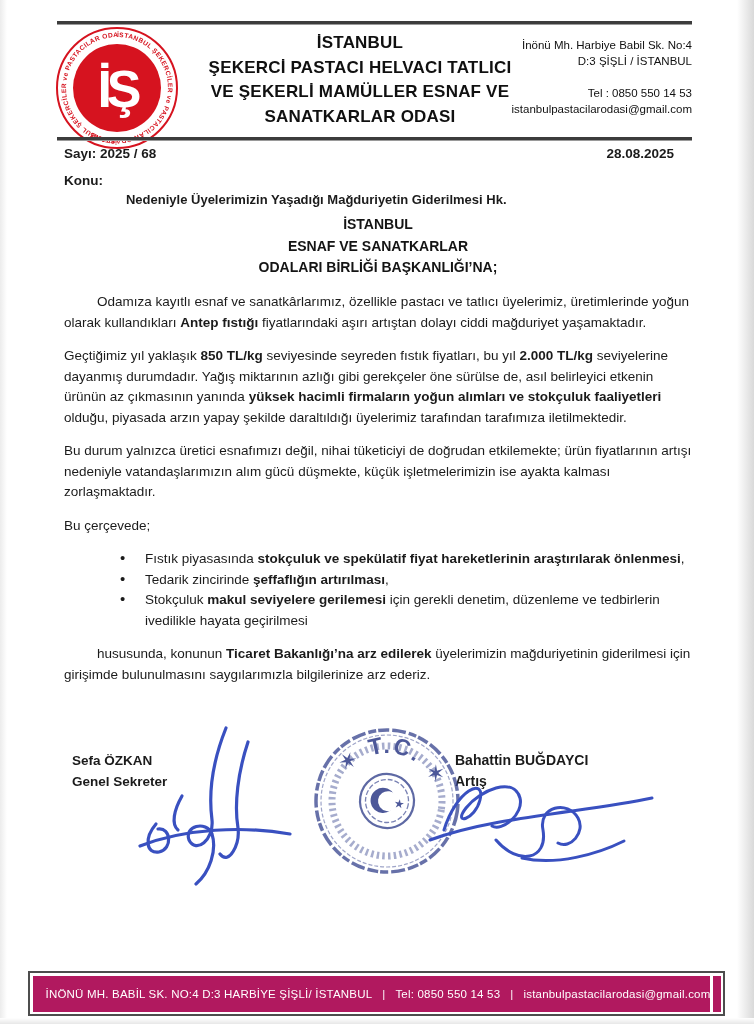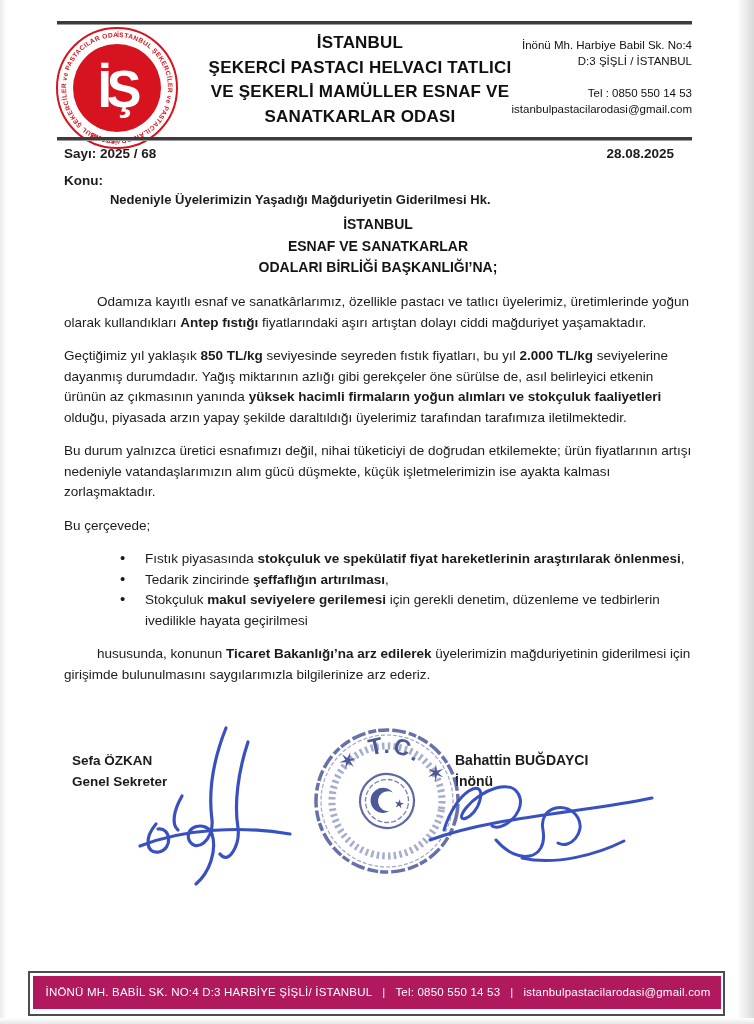--- a/index.html
+++ b/index.html
@@ -22,21 +22,21 @@
   .logo{position:absolute;left:54px;top:25px;width:126px;height:126px;}
   .org-title{position:absolute;left:195px;top:31px;width:330px;text-align:center;
     font-weight:700;font-size:17px;line-height:24.5px;color:#101010;letter-spacing:.2px;}
   .contact{position:absolute;right:62px;top:37px;text-align:right;font-weight:400;
     font-size:11.5px;line-height:16px;color:#101010;}
   .contact .gap{margin-top:16px;}
   
   .ref-row{position:absolute;left:64px;top:146px;width:610px;display:flex;
     justify-content:space-between;font-weight:700;font-size:13.5px;}
   .subject-row{position:absolute;left:64px;top:171px;display:flex;font-size:13px;line-height:19px;}
-  .subject-row .lbl{font-weight:700;font-size:13.5px;margin-right:7px;}
+  .subject-row .lbl{font-weight:700;font-size:13.5px;margin-right:23px;}
   .subject-row .txt{font-weight:700;}
   
   .recipient{position:absolute;left:64px;top:214px;width:628px;text-align:center;
     font-weight:700;font-size:14px;line-height:21.5px;color:#141414;}
   
   .body-text{position:absolute;left:64px;top:292px;width:628px;font-size:13.5px;line-height:20.5px;}
   .body-text p{margin:0 0 13px 0;}
   .body-text p.indent{text-indent:33px;}
   .body-text b{font-weight:700;}
   ul.bullets{margin:0 0 13px 0;padding:0;list-style:none;}
@@ -45,21 +45,21 @@
   
   .sig-name-left{position:absolute;left:72px;top:750px;font-weight:700;font-size:13.5px;line-height:21px;}
   .sig-name-right{position:absolute;left:455px;top:750px;width:180px;text-align:left;
     font-weight:700;font-size:14px;line-height:21px;}
   .sig-svg{position:absolute;}
   .sig-left{left:126px;top:726px;width:170px;height:165px;}
   .stamp{left:305px;top:716px;width:165px;height:170px;opacity:.9;}
   .sig-right{left:426px;top:768px;width:230px;height:112px;}
   
   .footer{position:absolute;left:28px;top:971px;width:697px;height:45px;box-sizing:border-box;
-    border:2.5px solid #4d4d4d;background:#fff;padding:2.5px;display:flex;gap:3px;flex-direction:column;}
+    border:2.5px solid #4d4d4d;background:#fff;padding:2.5px;display:flex;gap:3px;}
   .footer .main{flex:1;background:#b1195f;color:#fff;display:flex;align-items:center;
     padding-left:13px;font-size:11.5px;letter-spacing:.2px;white-space:nowrap;}
   .footer .main .sep{margin:0 10px;opacity:.95;}
   .footer .side{width:50px;background:#b1195f;}
 </style>
 </head>
 <body>
 
 <div class="page">
 
@@ -130,21 +130,21 @@
     </ul>
     <p class="indent"><span>hususunda, konunun </span><b>Ticaret Bakanlığı’na arz edilerek</b><span> üyelerimizin mağduriyetinin giderilmesi için girişimde bulunulmasını saygılarımızla bilgilerinize arz ederiz.</span></p>
   </div>
 
   <div class="sig-name-left">
     <div>Sefa ÖZKAN</div>
     <div>Genel Sekreter</div>
   </div>
   <div class="sig-name-right">
     <div>Bahattin BUĞDAYCI</div>
-    <div>İnönü</div>
+    <div>Artış</div>
   </div>
 
   <svg class="sig-svg sig-left" viewBox="0 0 170 165">
     <g fill="none" stroke="#3950c0" stroke-width="3.2" stroke-linecap="round">
       <path d="M100,2 C88,32 82,64 86,94 C88,114 70,128 63,114 C58,100 80,94 86,108 C91,124 84,146 70,158"></path>
       <path d="M122,16 C112,46 108,78 112,102 C114,118 103,140 94,128"></path>
       <path d="M30,98 C18,112 20,128 33,126 C47,123 45,101 32,103"></path>
       <path d="M14,120 C60,102 118,100 164,108"></path>
       <path d="M56,70 C48,84 45,98 52,104"></path>
     </g>

